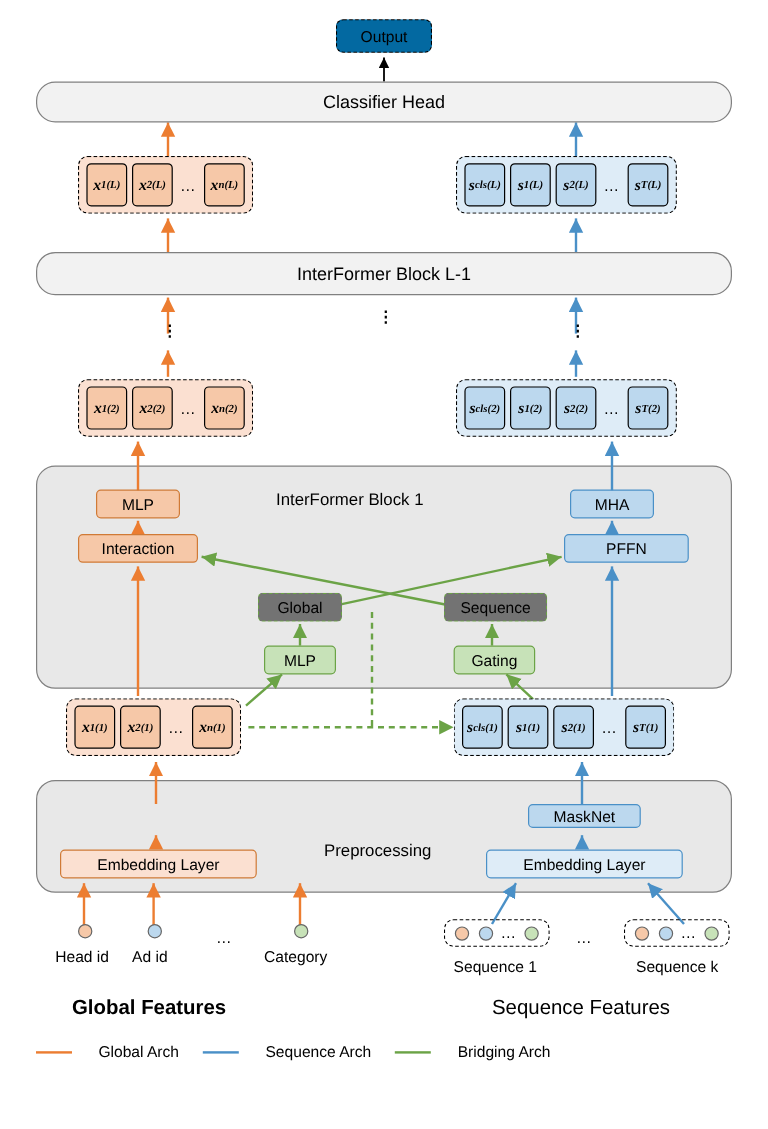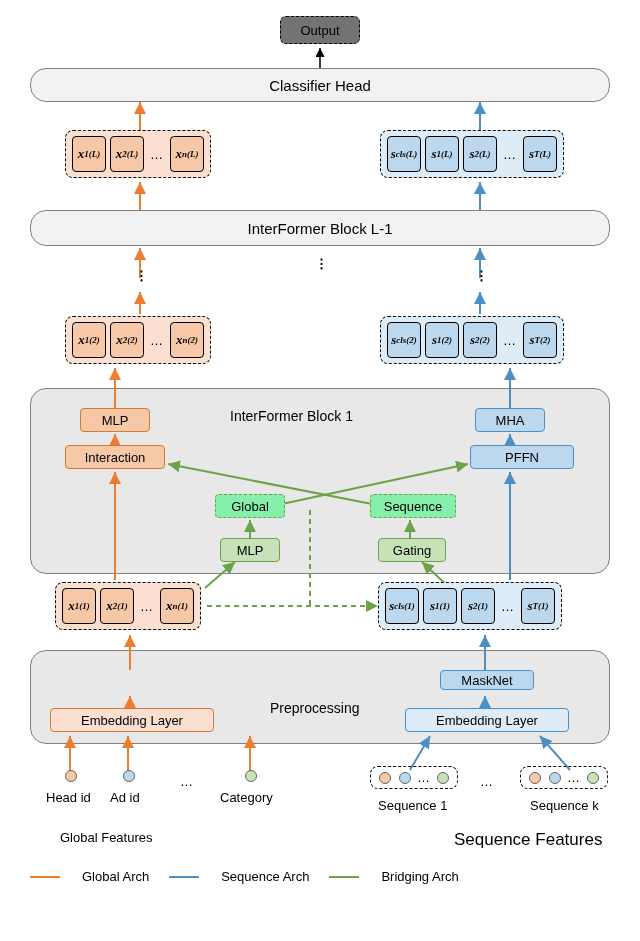--- a/index.html
+++ b/index.html
@@ -25,38 +25,38 @@
   
   .blk {
     position: absolute;
     box-sizing: border-box;
     border: 1.2px solid #000;
     text-align: center;
     display: flex;
     align-items: center;
     justify-content: center;
     border-radius: 4px;
-    background: #737373;
+    background: #0369a1;
   }
   .wide {
     background: #f2f2f2;
     border-color: #808080;
     font-size: 15px;
     border-radius: 16px;
   }
   .block-label {
     position: absolute;
     font-size: 14px;
     color: #000;
   }
   .bg-orange { background: #fbe0d1; }
   .bg-orange-d { background: #f6c8a8; }
   .bg-blue   { background: #deecf7; }
   .bg-blue-d { background: #bcd8ee; }
-  .bg-green  { background: #86efac; }
+  .bg-green  { background: #737373; }
   .bg-green-d{ background: #c7e2b8; }
   .orange-br { border-color: #d07a36; }
   .blue-br   { border-color: #4a90c7; }
   .green-br  { border-color: #6ba346; }
   .tok-group {
     position: absolute;
     border: 1.5px dashed #000;
     border-radius: 8px;
     display: flex;
     gap: 4px;
@@ -295,22 +295,22 @@
 <div style="position:absolute; left:470px; top:764px; letter-spacing:2px;">…</div>
 <div class="seq-box" style="left:510px; top:756px;">
   <span class="dot" style="background:#f6c8a8;"></span>
   <span class="dot" style="background:#bcd8ee;"></span>
   <span style="letter-spacing:1px;">…</span>
   <span class="dot" style="background:#c7e2b8;"></span>
 </div>
 <div class="smalltxt" style="position:absolute; left:368px; top:788px;">Sequence 1</div>
 <div class="smalltxt" style="position:absolute; left:520px; top:788px;">Sequence k</div>
 
-<div style="position:absolute; left:50px; top:820px; font-size:13px;">Global Features</div>
-<div style="position:absolute; left:400px; top:820px; font-size:17px;margin-left:44px;">Sequence Features</div>
+<div style="position:absolute; left:50px; top:820px; font-size:17px;font-weight:bold;">Global Features</div>
+<div style="position:absolute; left:400px; top:820px; font-size:17px;">Sequence Features</div>
 
 <div style="position:absolute; left:20px; top:855px;" class="legend">
   <div class="legend-item">
     <div class="legend-line" style="background:#ec7d31;"></div>
     <span>Global Arch</span>
   </div>
   <div class="legend-item">
     <div class="legend-line" style="background:#4a90c7;"></div>
     <span>Sequence Arch</span>
   </div>

